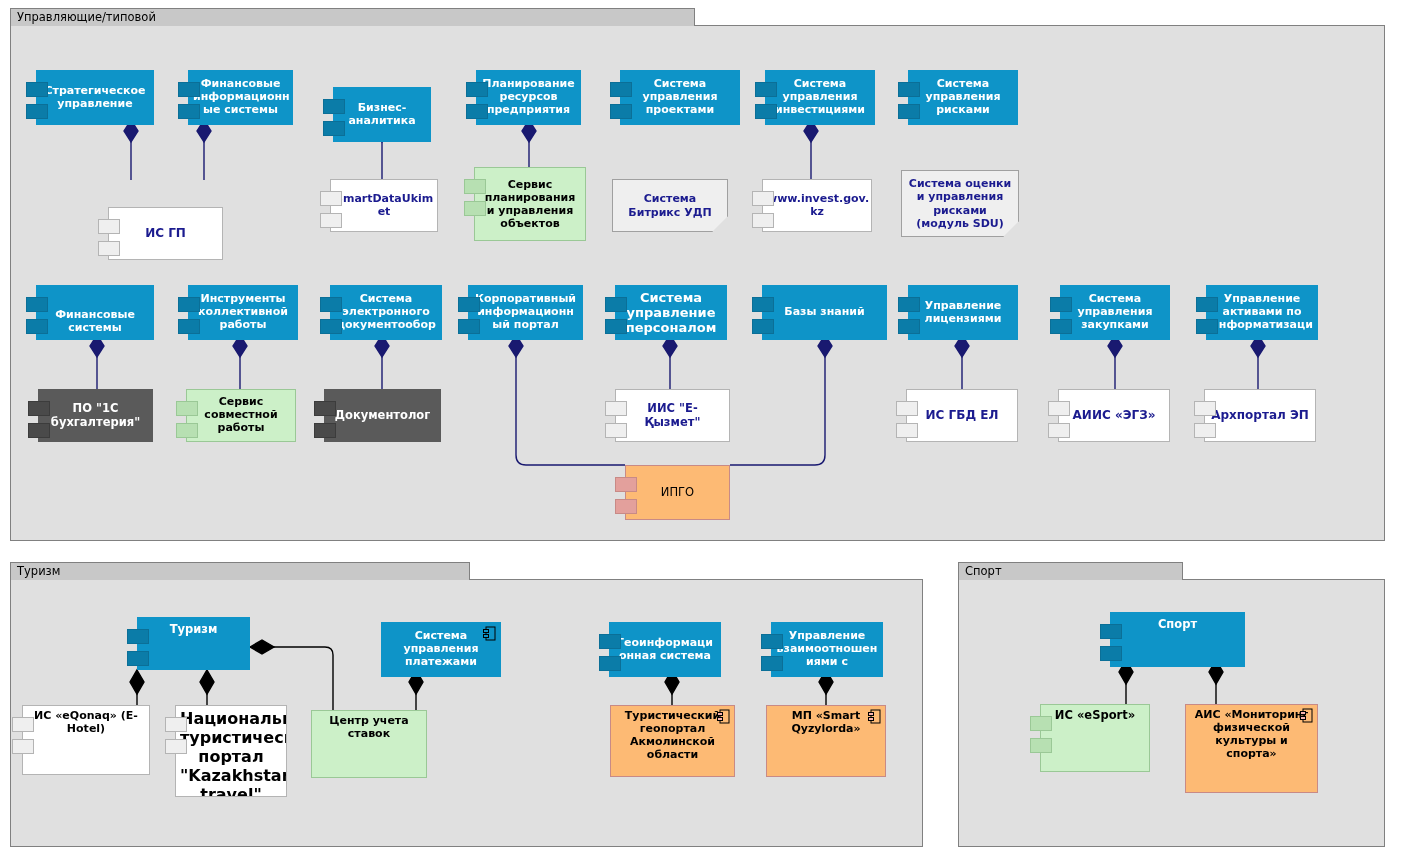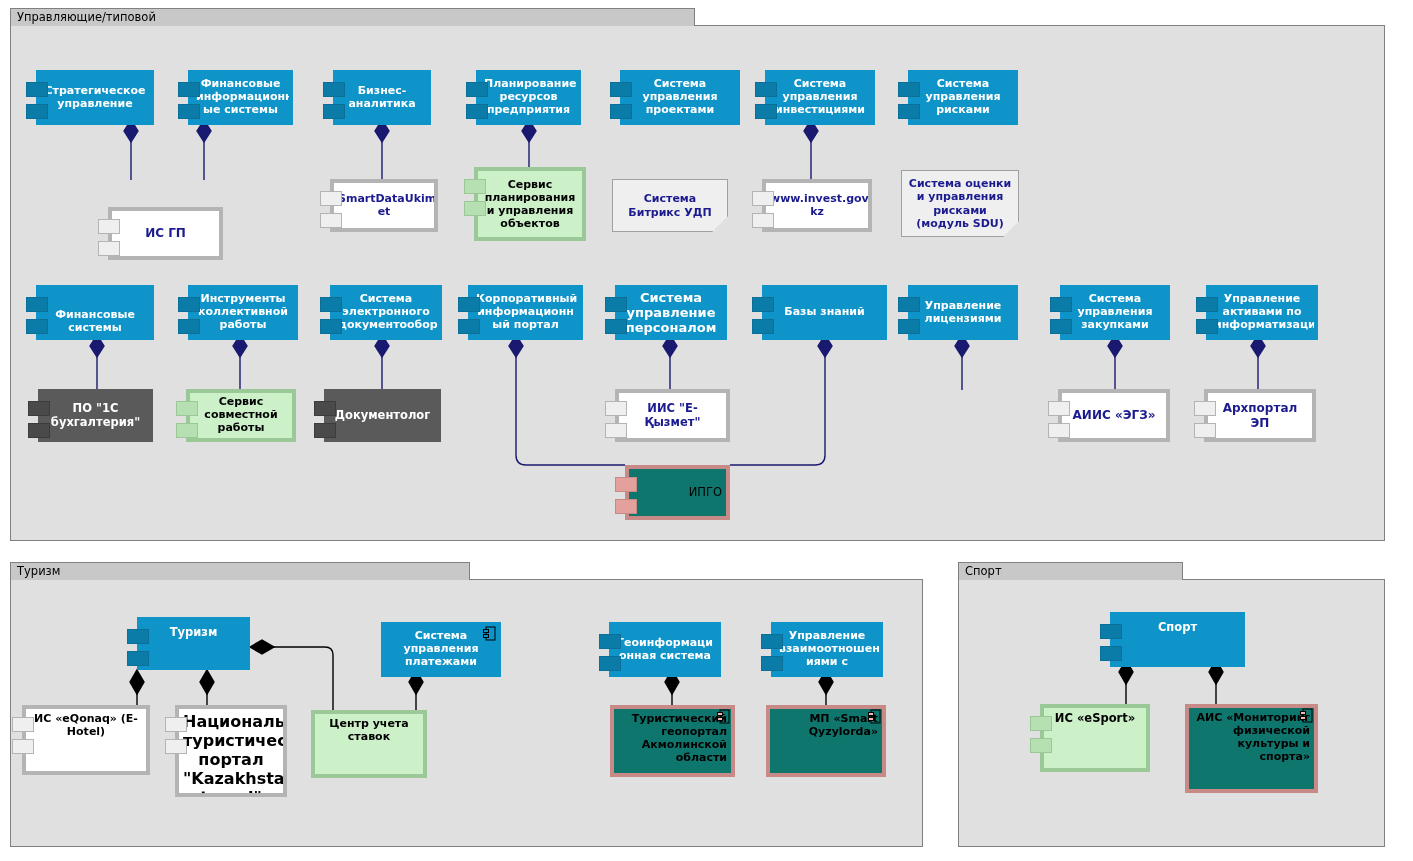--- a/index.html
+++ b/index.html
@@ -20,21 +20,21 @@
   }
   .panel-body{
     position:absolute;left:0;right:0;bottom:0;
     background:#e0e0e0;border:1px solid #808080;box-sizing:border-box;
   }
 
   
   .cmp{position:absolute;box-sizing:border-box;z-index:5;}
   .cmp .body{
     position:absolute;left:0;top:0;width:100%;height:100%;
-    box-sizing:border-box;border:4px solid #14532d;
+    box-sizing:border-box;border:1px solid #14532d;
     display:flex;align-items:center;justify-content:center;
     text-align:center;overflow:hidden;
   }
   .cmp .label{
     font-weight:bold;line-height:1.18;padding:2px 4px;
     width:100%;box-sizing:border-box;
   }
   
   .cmp .tab{
     position:absolute;left:-10px;width:22px;height:15px;
@@ -53,21 +53,21 @@
   .v-white .tab{background:#efefef;border-color:#b4b4b4;}
 
   .v-green .body{background:#ccf0c8;border-color:#9ac896;}
   .v-green .label{color:#000000;}
   .v-green .tab{background:#b7e0b2;border-color:#9ac896;}
 
   .v-gray  .body{background:#5a5a5a;border-color:#5a5a5a;}
   .v-gray  .label{color:#ffffff;}
   .v-gray  .tab{background:#4a4a4a;border-color:#3c3c3c;}
 
-  .v-pink  .body{background:#0f766e;border-color:#c88a86;text-align:right;}
+  .v-pink  .body{background:#fdba74;border-color:#c88a86;}
   .v-pink  .label{color:#000000;}
   .v-pink  .tab{background:#e3a09c;border-color:#c88a86;}
 
   
   .note{position:absolute;z-index:5;box-sizing:border-box;}
   .note .body{
     position:absolute;inset:0;background:#efefef;
     border:1px solid #a0a0a0;box-sizing:border-box;
     display:flex;align-items:center;justify-content:center;text-align:center;
     clip-path:polygon(0 0,100% 0,100% calc(100% - 14px),calc(100% - 14px) 100%,0 100%);
@@ -146,21 +146,21 @@
   </div>
 
   <div class="cmp v-blue" style="left:188px;top:70px;width:105px;height:55px;">
     <div class="body">
       <span class="label" style="font-size:11px;">Финансовые информационн ые системы</span>
     </div>
     <div class="tab t1"></div>
     <div class="tab t2"></div>
   </div>
 
-  <div class="cmp v-blue" style="left:333px;top:70px;width:98px;height:55px;">
+  <div class="cmp v-blue" style="left:333px;top:87px;width:98px;height:55px;">
     <div class="body">
       <span class="label" style="font-size:11px;">Бизнес-аналитика</span>
     </div>
     <div class="tab t1"></div>
     <div class="tab t2"></div>
   </div>
 
   <div class="cmp v-blue" style="left:476px;top:70px;width:105px;height:55px;">
     <div class="body">
       <span class="label" style="font-size:11px;">Планирование ресурсов предприятия</span>
@@ -344,20 +344,27 @@
   </div>
 
   <div class="cmp v-pink" style="left:625px;top:465px;width:105px;height:55px;">
     <div class="body">
       <span class="label" style="font-size:11.5px;font-weight:normal;">ИПГО</span>
     </div>
     <div class="tab t1"></div>
     <div class="tab t2"></div>
   </div>
 
+  <div class="cmp v-white" style="left:906px;top:389px;width:112px;height:53px;">
+    <div class="body">
+      <span class="label" style="font-size:12px;">ИС ГБД ЕЛ</span>
+    </div>
+    <div class="tab t1"></div>
+    <div class="tab t2"></div>
+  </div>
 
   <div class="cmp v-white" style="left:1058px;top:389px;width:112px;height:53px;">
     <div class="body">
       <span class="label" style="font-size:12px;">АИИС «ЭГЗ»</span>
     </div>
     <div class="tab t1"></div>
     <div class="tab t2"></div>
   </div>
 
   <div class="cmp v-white" style="left:1204px;top:389px;width:112px;height:53px;">

